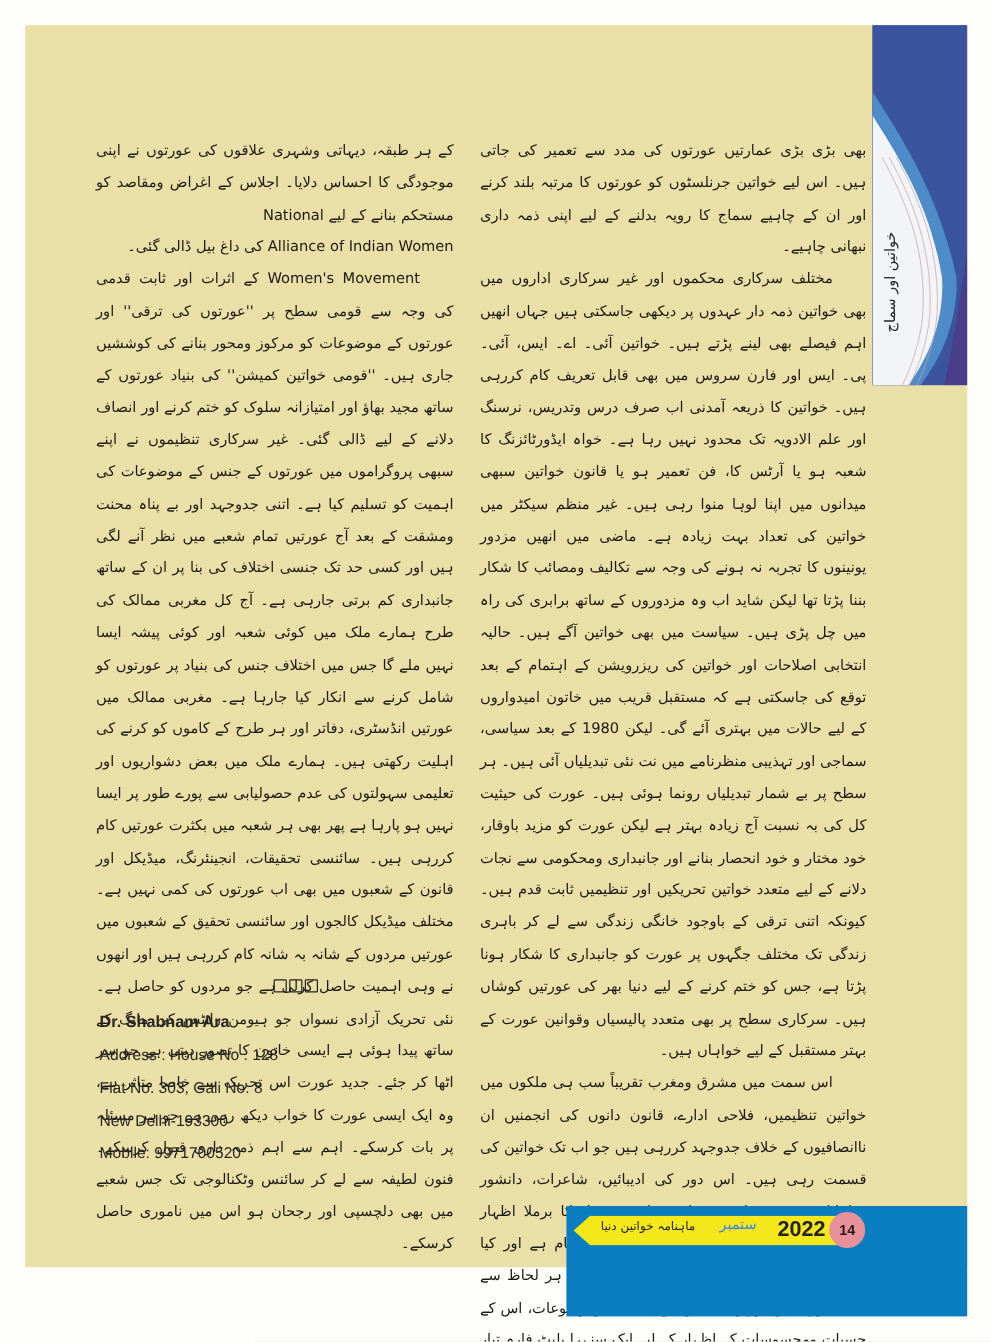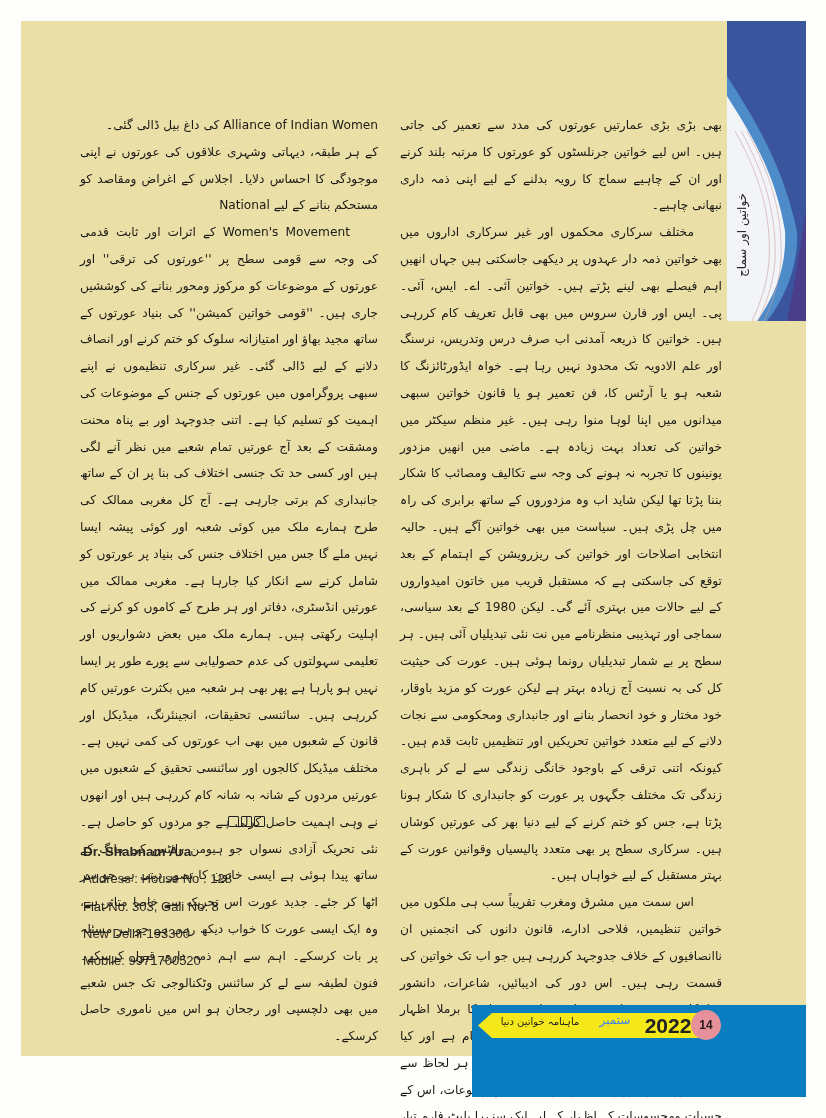--- a/index.html
+++ b/index.html
@@ -54,21 +54,21 @@
   }
   .footer-mag {
     position:absolute; left:500px; top:1016px; width:80px; font-size:10px; color:#222;
     direction:rtl; text-align:center; font-family:"DejaVu Sans", sans-serif;
   }
   .footer-month {
     position:absolute; left:595px; top:1013px; width:40px; font-size:12px; color:#3b82f6; direction:rtl; text-align:center;
   }
   .footer-year {
     position:absolute; left:633px; top:1014px; width:70px; font-family:"Liberation Sans", sans-serif;
-    font-weight:bold; font-size:21px; color:#222; text-align:center;
+    font-weight:bold; font-size:18px; color:#222; text-align:center;
   }
   .footer-pagenum {
     position:absolute; left:691px; top:1010px; width:30px; height:30px; border-radius:50%;
     background:#e6909a; color:#2a1a1a; font-family:"Liberation Sans", sans-serif; font-weight:bold;
     font-size:12px; line-height:30px; text-align:center;
   }
 </style>
 </head>
 <body>
 
@@ -81,22 +81,22 @@
     <path d="M0,75 C22,110 48,150 58,210 C60,245 48,275 30,300 L0,300 Z" fill="#f2f4f8"></path>
     <path d="M8,110 C30,150 45,190 42,240 C40,265 32,285 25,300" stroke="#c9a0a0" stroke-width="0.6" fill="none"></path>
     <path d="M14,110 C36,150 50,190 48,240 C46,265 38,285 31,300" stroke="#c9a0a0" stroke-width="0.6" fill="none"></path>
     <path d="M20,110 C42,150 56,190 54,240 C52,265 44,285 37,300" stroke="#c9a0a0" stroke-width="0.6" fill="none"></path>
     <path d="M79,190 L79,300 L60,300 C66,270 72,235 79,190 Z" fill="#4a3d8a"></path>
   </svg>
 </div>
 <div class="side-label">خواتین اور سماج</div>
 
 <div class="col col-left">
+  <p>کے ہر طبقہ، دیہاتی وشہری علاقوں کی عورتوں نے اپنی موجودگی کا احساس دلایا۔ اجلاس کے اغراض ومقاصد کو مستحکم بنانے کے لیے National</p>
   <p>Alliance of Indian Women کی داغ بیل ڈالی گئی۔</p>
-  <p>کے ہر طبقہ، دیہاتی وشہری علاقوں کی عورتوں نے اپنی موجودگی کا احساس دلایا۔ اجلاس کے اغراض ومقاصد کو مستحکم بنانے کے لیے National</p>
   <p class="indent">Women's Movement کے اثرات اور ثابت قدمی کی وجہ سے قومی سطح پر ''عورتوں کی ترقی'' اور عورتوں کے موضوعات کو مرکوز ومحور بنانے کی کوششیں جاری ہیں۔ ''قومی خواتین کمیشن'' کی بنیاد عورتوں کے ساتھ مجید بھاؤ اور امتیازانہ سلوک کو ختم کرنے اور انصاف دلانے کے لیے ڈالی گئی۔ غیر سرکاری تنظیموں نے اپنے سبھی پروگراموں میں عورتوں کے جنس کے موضوعات کی اہمیت کو تسلیم کیا ہے۔ اتنی جدوجہد اور بے پناہ محنت ومشقت کے بعد آج عورتیں تمام شعبے میں نظر آنے لگی ہیں اور کسی حد تک جنسی اختلاف کی بنا پر ان کے ساتھ جانبداری کم برتی جارہی ہے۔ آج کل مغربی ممالک کی طرح ہمارے ملک میں کوئی شعبہ اور کوئی پیشہ ایسا نہیں ملے گا جس میں اختلاف جنس کی بنیاد پر عورتوں کو شامل کرنے سے انکار کیا جارہا ہے۔ مغربی ممالک میں عورتیں انڈسٹری، دفاتر اور ہر طرح کے کاموں کو کرنے کی اہلیت رکھتی ہیں۔ ہمارے ملک میں بعض دشواریوں اور تعلیمی سہولتوں کی عدم حصولیابی سے پورے طور پر ایسا نہیں ہو پارہا ہے پھر بھی ہر شعبہ میں بکثرت عورتیں کام کررہی ہیں۔ سائنسی تحقیقات، انجینئرنگ، میڈیکل اور قانون کے شعبوں میں بھی اب عورتوں کی کمی نہیں ہے۔ مختلف میڈیکل کالجوں اور سائنسی تحقیق کے شعبوں میں عورتیں مردوں کے شانہ بہ شانہ کام کررہی ہیں اور انھوں نے وہی اہمیت حاصل کرلی ہے جو مردوں کو حاصل ہے۔ نئی تحریک آزادی نسواں جو ہیومن رائٹس کی مانگ کے ساتھ پیدا ہوئی ہے ایسی خاتون کا تصور دیتی ہے جو سر اٹھا کر جئے۔ جدید عورت اس تحریک سے خاصا متاثر ہے، وہ ایک ایسی عورت کا خواب دیکھ رہی ہے جو ہر مسئلہ پر بات کرسکے۔ اہم سے اہم ذمہ داری قبول کرسکے۔ فنون لطیفہ سے لے کر سائنس وٹکنالوجی تک جس شعبے میں بھی دلچسپی اور رجحان ہو اس میں ناموری حاصل کرسکے۔</p>
 </div>
 
 <div class="separator">
   <span class="sq"></span><span class="sq"></span><span class="sq"></span>
 </div>
 
 <div class="author">
   <div class="name">Dr. Shabnam Ara</div>
   <div>Address : House No . 128</div>

